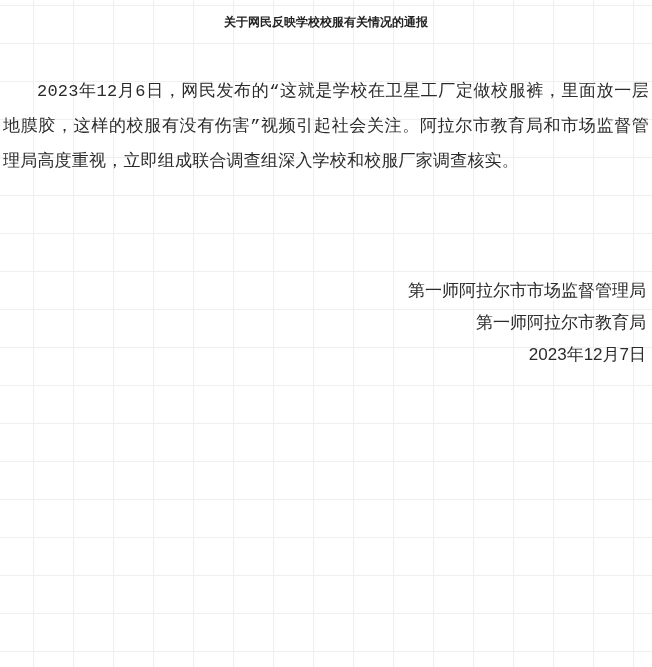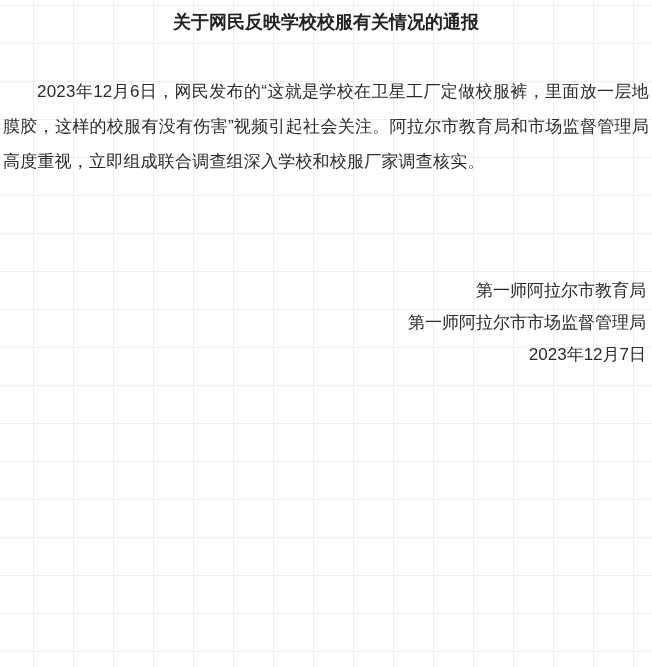--- a/index.html
+++ b/index.html
@@ -19,33 +19,34 @@
       linear-gradient(to bottom, var(--grid, #efefef) 1px, transparent 1px),
       linear-gradient(to right, var(--grid, #efefef) 1px, transparent 1px);
     background-size: 40px 38px;
     background-position: 33px 5px;
     color: var(--fg, #2b2b2b);
     font-family: "Liberation Sans", "DejaVu Sans", sans-serif;
     padding: 10px 3px 0 3px;
   }
   .title {
     margin: 0 0 40px 0;
-    font-size: 18px;
+    font-size: 12px;
     line-height: 24px;
     font-weight: 700;
     text-align: center;
     color: #222222;
   }
   .para {
     margin: 0 0 10px 0;
     font-size: 17px;
     line-height: 35px;
     text-indent: 2em;
     text-align: justify;
     letter-spacing: 0.2px;
+    font-family: Liberation Mono, monospace;
   }
   .signature {
     margin-top: 96px;
     text-align: right;
     font-size: 17px;
     line-height: 32px;
     padding-right: 3px;
   }
   .signature div {
     white-space: nowrap;
@@ -56,18 +57,18 @@
 
 <div class="page" style="--bg: #ffffff; --grid: #efefef; --fg: #2b2b2b;">
 
   <h1 class="title">关于网民反映学校校服有关情况的通报</h1>
 
   <p class="para">2023年12月6日，网民发布的“这就是学校在卫星工厂定做校服裤，里面放一层地膜胶，这样的校服有没有伤害”视频引起社会关注。阿拉尔市教育局和市场监督管理局高度重视，立即组成联合调查组深入学校和校服厂家调查核实。</p>
 
 
 
   <div class="signature">
+    <div>第一师阿拉尔市市场监督管理局</div>
     <div>第一师阿拉尔市教育局</div>
-    <div>第一师阿拉尔市市场监督管理局</div>
     <div>2023年12月7日</div>
   </div>
 
 </div>
 
 </body></html>

